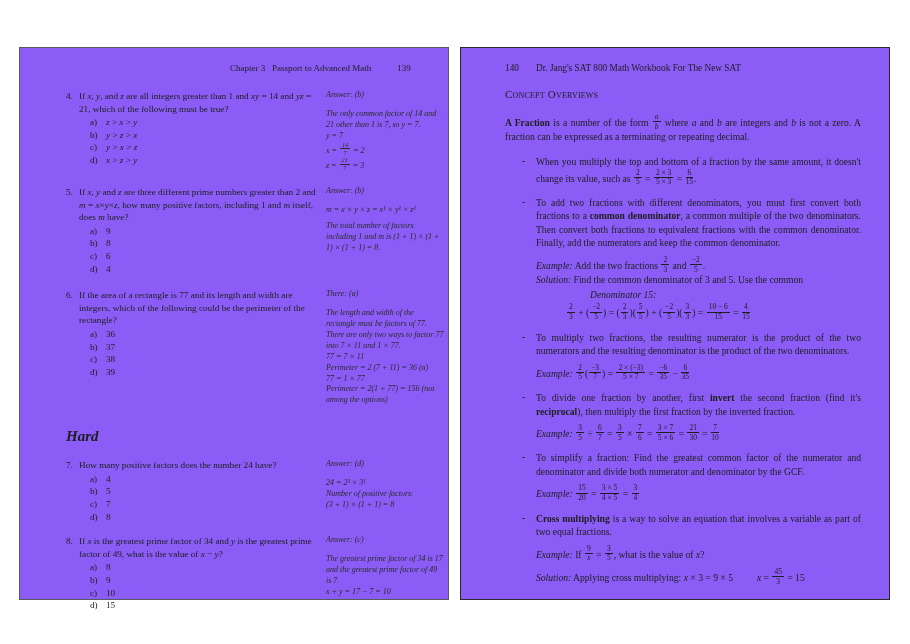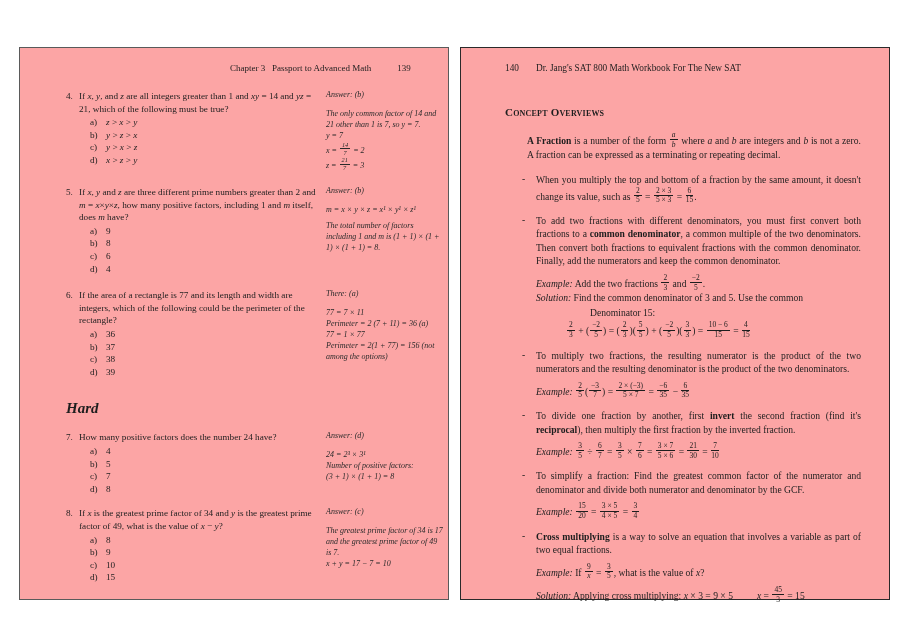--- a/index.html
+++ b/index.html
@@ -1,18 +1,18 @@
 <!DOCTYPE html>
 <html><head>
 <meta charset="utf-8">
 <style>
   html,body{margin:0;padding:0;background:#ffffff;}
   .canvas{position:relative;width:910px;height:644px;background:#ffffff;
           font-family:"Liberation Serif",serif;color:#1e1e1e;overflow:hidden;}
-  .page{position:absolute;top:47px;width:430px;height:553px;background:#fca5a5;box-sizing:border-box;}
+  .page{position:absolute;top:47px;width:430px;height:553px;background:#8b5cf6;box-sizing:border-box;}
   .page-left{left:19px;border:1px solid #5a5a5a;padding:15px 6px 0 46px;}
   .page-right{left:460px;border:1px solid #2a2a2a;padding:15px 28px 0 44px;}
 
   
   .pl-header{font-size:9px;display:flex;margin-left:164px;gap:26px;white-space:pre;}
   .qa{display:flex;}
   .qa-4{margin-top:17px;}
   .qa-5{margin-top:14px;}
   .qa-6{margin-top:14px;}
   .hard-heading{margin-top:22px;font-size:15px;font-weight:bold;font-style:italic;}
@@ -27,29 +27,29 @@
   .choice{display:flex;}
   .c-label{width:16px;flex:none;}
   .a-answer{margin-bottom:8px;}
   .a-gap{height:5px;}
 
   
   .pr-header{display:flex;font-size:9.3px;gap:17px;}
   .pr-section{margin-top:17px;font-weight:bold;font-size:12px;}
   .sec-num{margin-right:9px;}
   .smallcaps{font-variant:small-caps;letter-spacing:0.2px;}
-  .pr-sub{margin-top:33px;font-weight:bold;font-size:11px;font-variant:small-caps;letter-spacing:0.2px;}
-  .pr-intro{margin-top:13px;font-size:9.6px;line-height:13.8px;text-align:justify;margin-left:22px;}
+  .pr-sub{margin-top:15px;font-weight:normal;font-size:11px;font-variant:small-caps;letter-spacing:0.2px;}
+  .pr-intro{margin-top:13px;font-size:9.6px;line-height:13.8px;text-align:justify;}
   .bullets{margin-top:11px;}
   .bullet{display:flex;margin-top:10px;}
   .b-dash{width:14px;flex:none;margin-left:17px;font-size:9.6px;}
   .b-body{flex:1;font-size:9.6px;line-height:13.6px;}
   .b-text{text-align:justify;}
   .b-line{margin-top:6px;}
-  .b-line.ind{margin-left:54px;}
+  .b-line.ind{margin-left:54px;font-style:italic;}
   .b-line.eq{margin-left:30px;}
 
   
   .frac{display:inline-block;text-align:center;vertical-align:-0.34em;line-height:1;font-size:0.78em;margin:0 1px;}
   .frac .fn{display:block;border-bottom:0.8px solid currentColor;padding:0 2px 0.6px;}
   .frac .fd{display:block;padding-top:0.6px;}
 </style>
 </head>
 <body>
 
@@ -148,20 +148,21 @@
               <span>38</span>
             </div>
           <div class="choice">
               <span class="c-label">d)</span>
               <span>39</span>
             </div>
         </div>
       </div>
       <div class="a-col">
         <div class="a-answer">There: (a)</div>
+        <div class="a-line">The length and width of the rectangle must be factors of 77. There are only two ways to factor 77 into 7 × 11 and 1 × 77.</div>
         <div class="a-line">77 = 7 × 11</div>
         <div class="a-line">Perimeter = 2 (7 + 11) = 36 (a)</div>
         <div class="a-line">77 = 1 × 77</div>
         <div class="a-line">Perimeter = 2(1 + 77) = 156 (not among the options)</div>
       </div>
     </div>
 
     <div class="hard-heading">Hard</div>
 
     <div class="qa qa-7">

